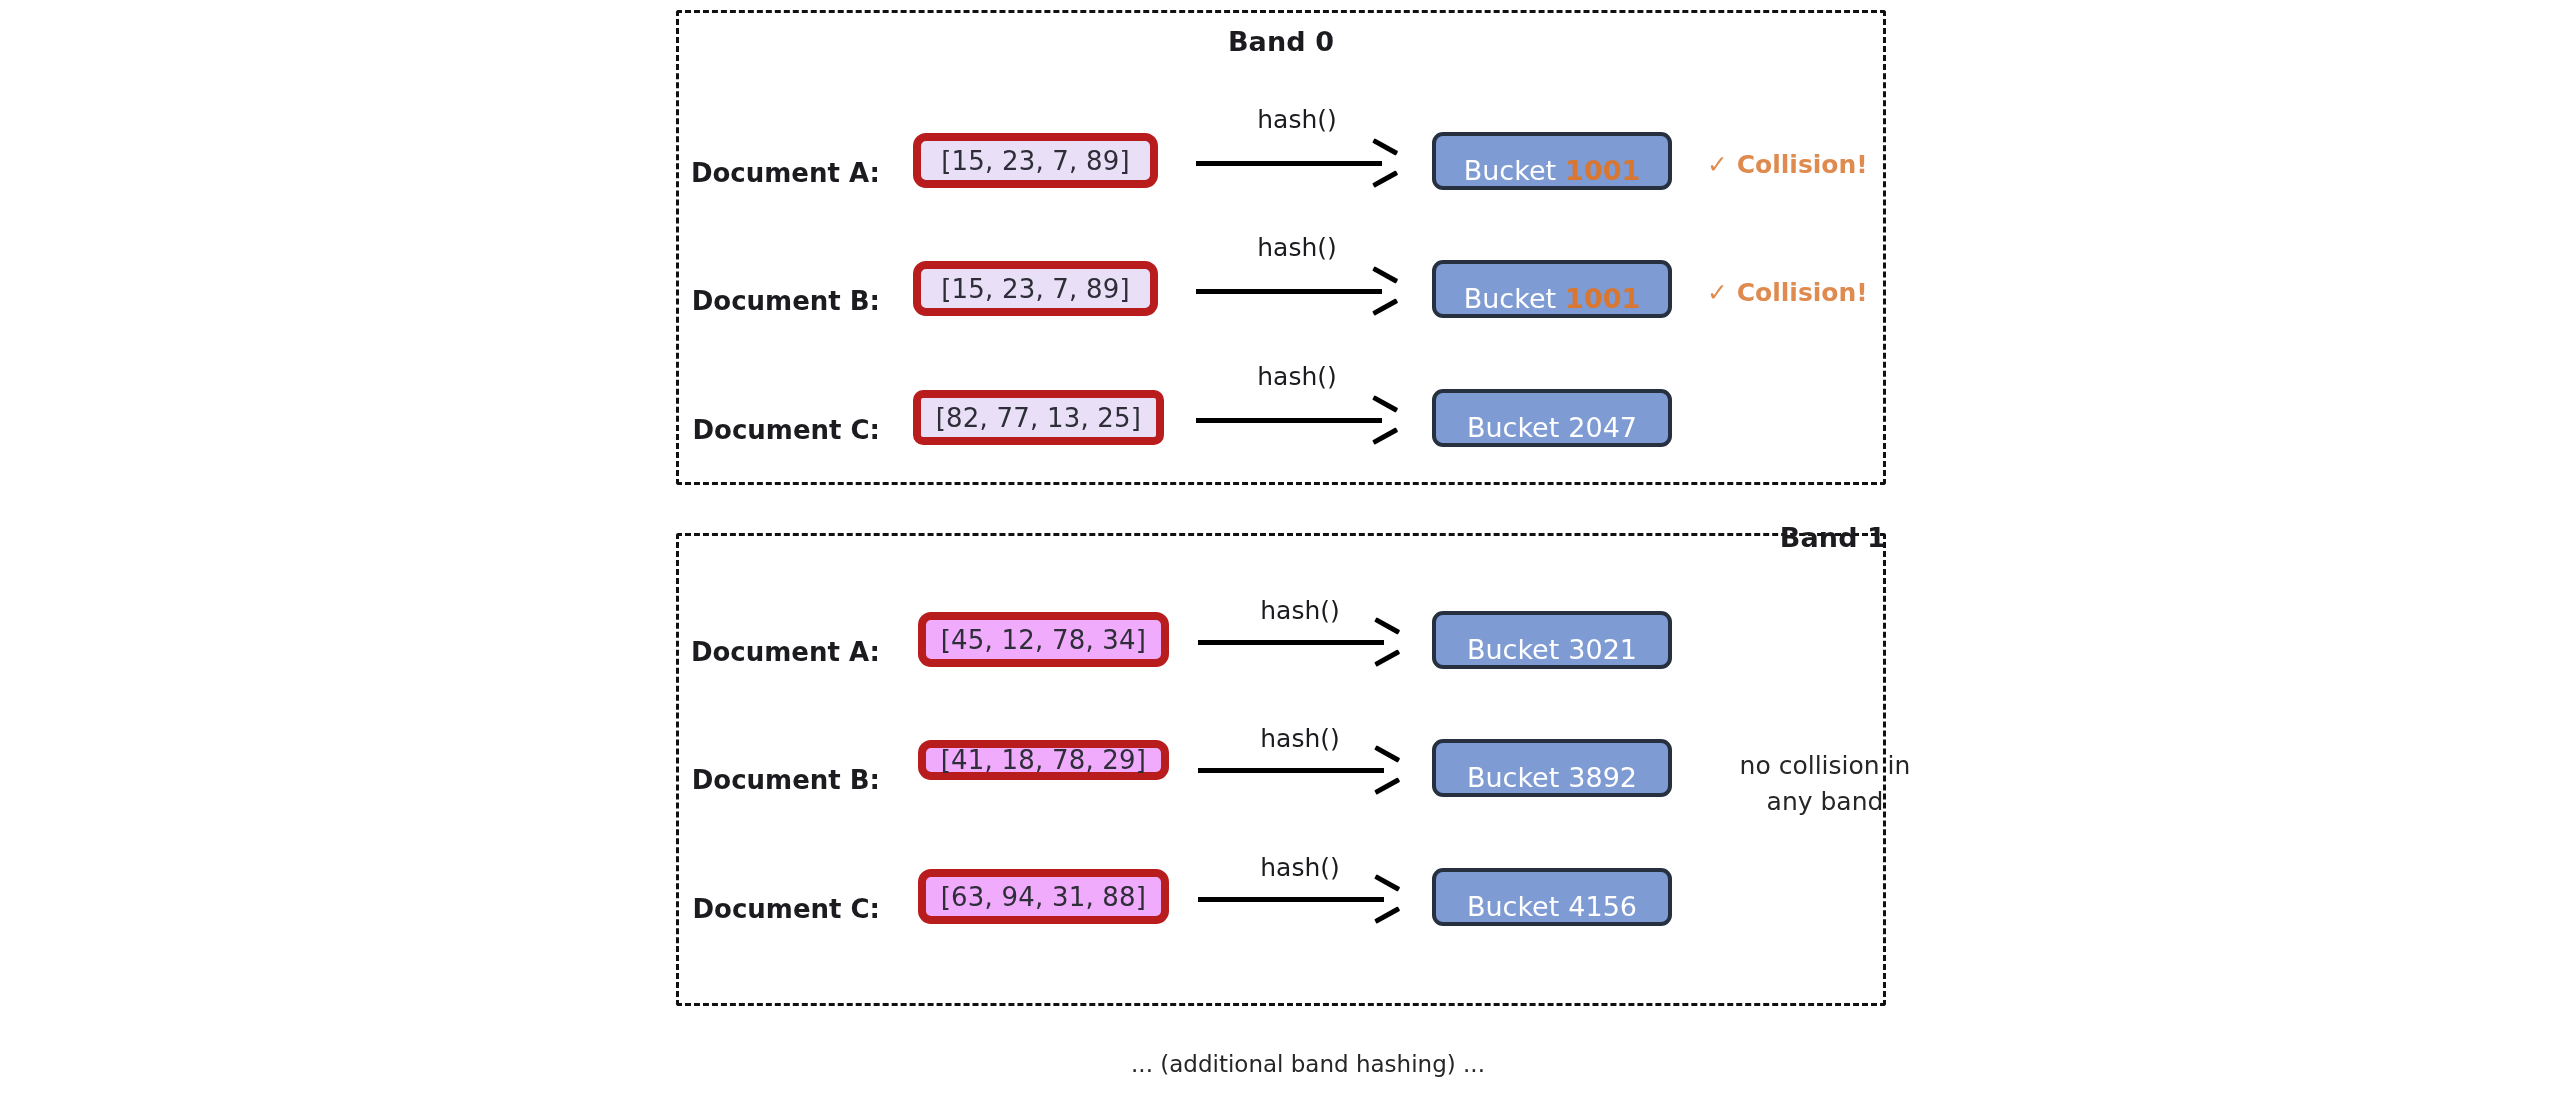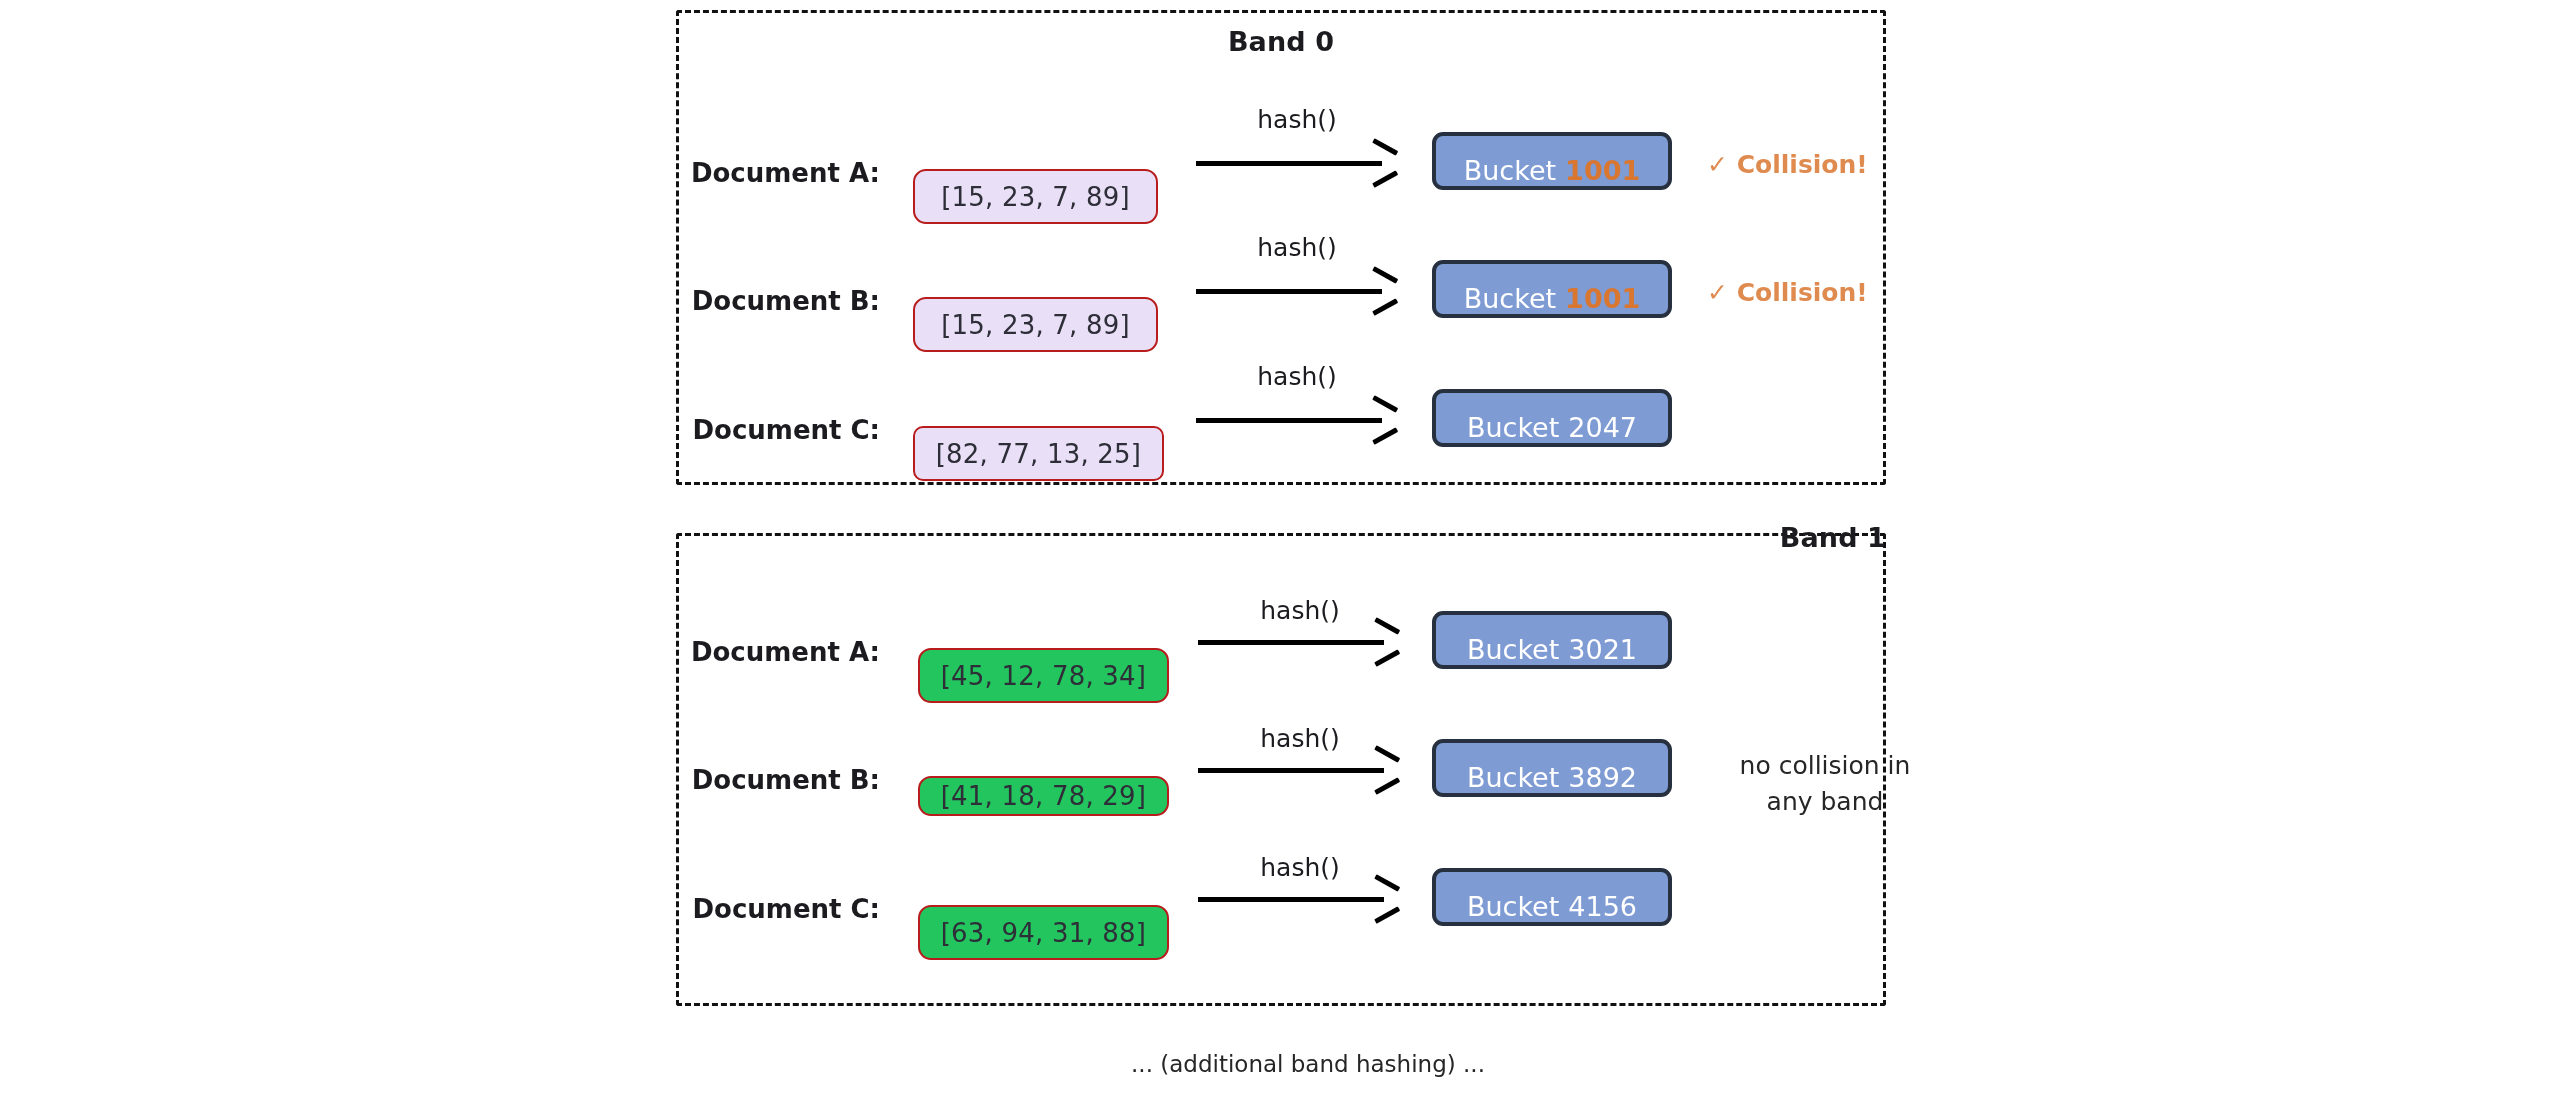--- a/index.html
+++ b/index.html
@@ -51,33 +51,32 @@
     width: 340px;
     text-align: right;
     font-size: 26px;
     font-weight: bold;
     color: #1c1c20;
     white-space: nowrap;
   }
 
   .sig-box {
     position: absolute;
-    border: 2px solid #b91c1c;
+    border: 8px solid #b91c1c;
     border-radius: 13px;
     box-sizing: border-box;
     display: flex;
     align-items: center;
     justify-content: center;
     font-size: 26px;
     color: #2e2e38;
     letter-spacing: 0.2px;
-    margin-top: 36px;
   }
   .sig-box.purple { background: #e9e0f8; }
-  .sig-box.pink   { background: #22c55e; }
+  .sig-box.pink   { background: #f0abfc; }
 
   .hash-label {
     position: absolute;
     width: 240px;
     text-align: center;
     font-size: 25px;
     color: #1c1c20;
     white-space: nowrap;
   }
 

